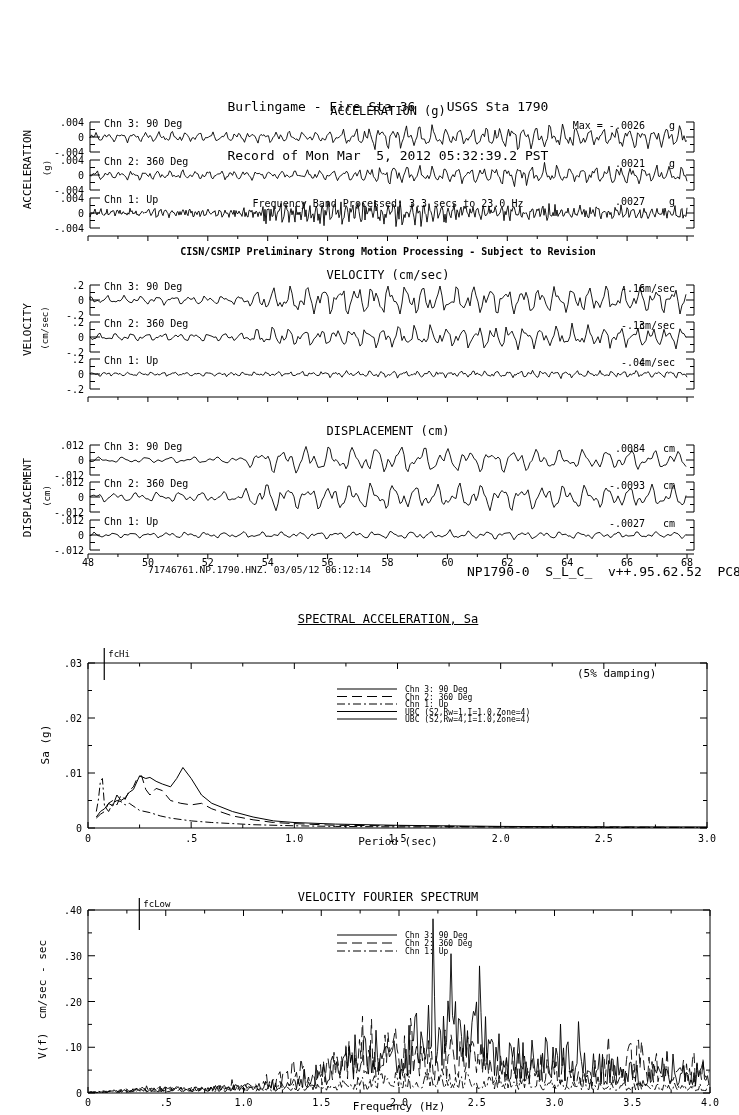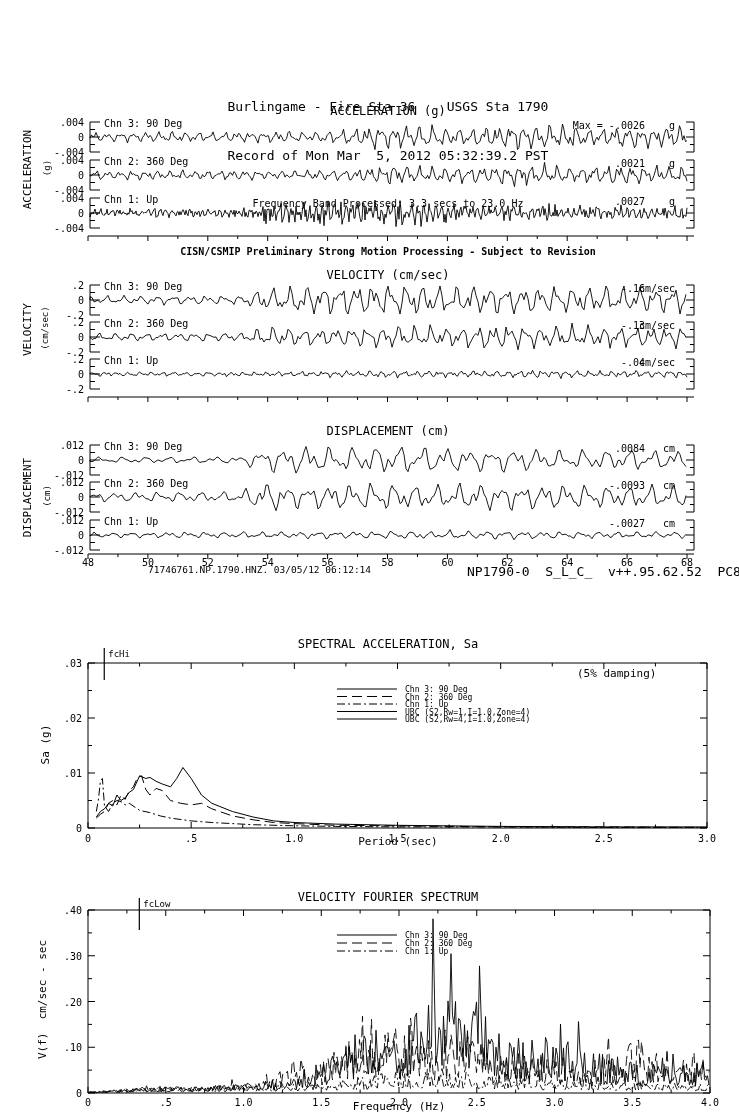--- a/index.html
+++ b/index.html
@@ -431,21 +431,21 @@
   <div class="abs ctr rot" style="left:-73px;top:163px;width:200px;font-size:11px;">ACCELERATION</div>
   <div class="abs ctr rot" style="left:-53px;top:163px;width:200px;font-size:9px;">(g)</div>
   <div class="abs ctr rot" style="left:-73px;top:323px;width:200px;font-size:11px;">VELOCITY</div>
   <div class="abs ctr rot" style="left:-55px;top:323px;width:200px;font-size:9px;">(cm/sec)</div>
   <div class="abs ctr rot" style="left:-73px;top:491px;width:200px;font-size:11px;">DISPLACEMENT</div>
   <div class="abs ctr rot" style="left:-53px;top:491px;width:200px;font-size:9px;">(cm)</div>
 
   <div class="abs" style="left:103px;top:564px;font-size:9.5px;margin-left:45px;">71746761.NP.1790.HNZ. 03/05/12 06:12:14</div>
   <div class="abs" style="left:467px;top:564px;font-size:13px;text-align:center;">NP1790-0  S_L_C_  v++.95.62.52  PC89</div>
 
-  <div class="abs ctr" style="left:78px;top:637px;width:620px;font-size:12px;">SPECTRAL ACCELERATION, Sa</div>
+  <div class="abs ctr" style="left:78px;top:612px;width:620px;font-size:12px;text-decoration:underline;">SPECTRAL ACCELERATION, Sa</div>
   <div class="abs" style="left:577px;top:667px;font-size:11px;">(5% damping)</div>
   <div class="abs ctr rot" style="left:-55px;top:738px;width:200px;font-size:11px;">Sa (g)</div>
   <div class="abs ctr" style="left:88px;top:835px;width:620px;font-size:11px;">Period (sec)</div>
 
   <div class="abs ctr" style="left:78px;top:890px;width:620px;font-size:12px;">VELOCITY FOURIER SPECTRUM</div>
   <div class="abs ctr rot" style="left:-58px;top:993px;width:200px;font-size:11px;">V(f)  cm/sec - sec</div>
   <div class="abs ctr" style="left:88px;top:1100px;width:622px;font-size:11px;">Frequency (Hz)</div>
 </div>
 
 </body></html>

